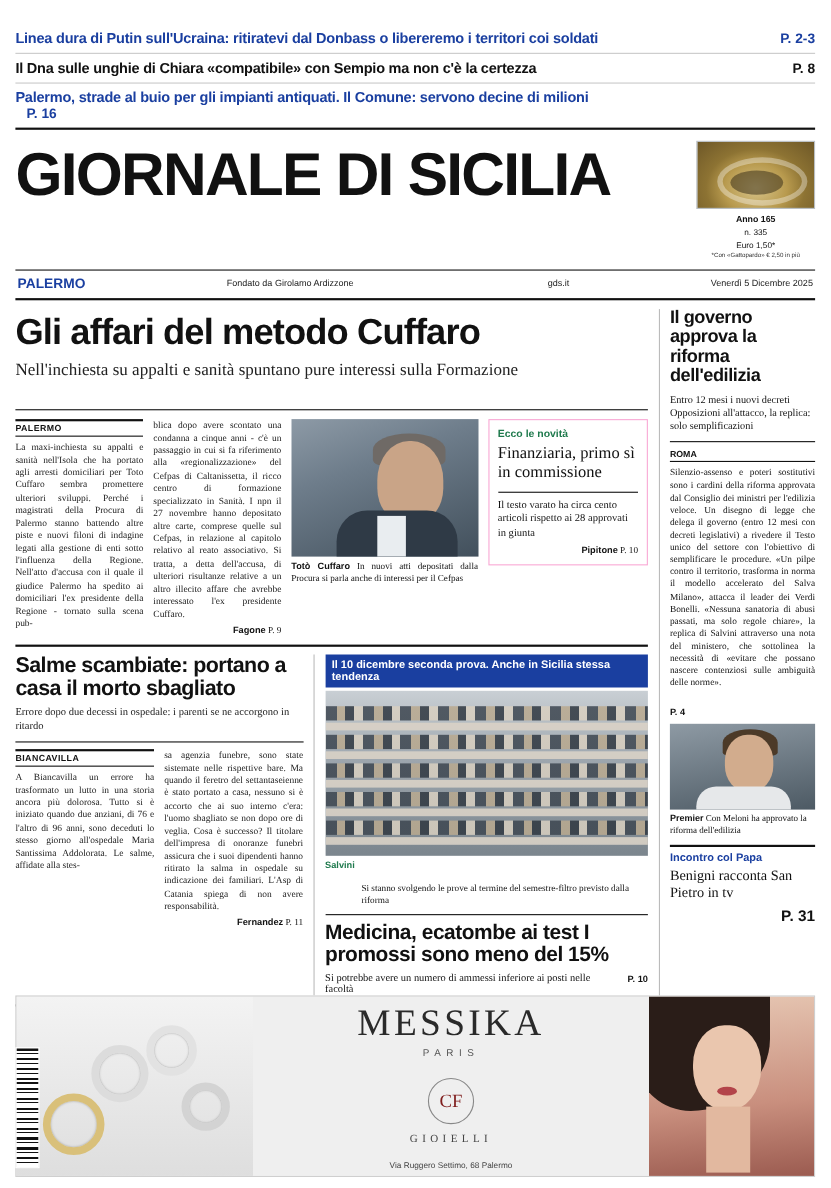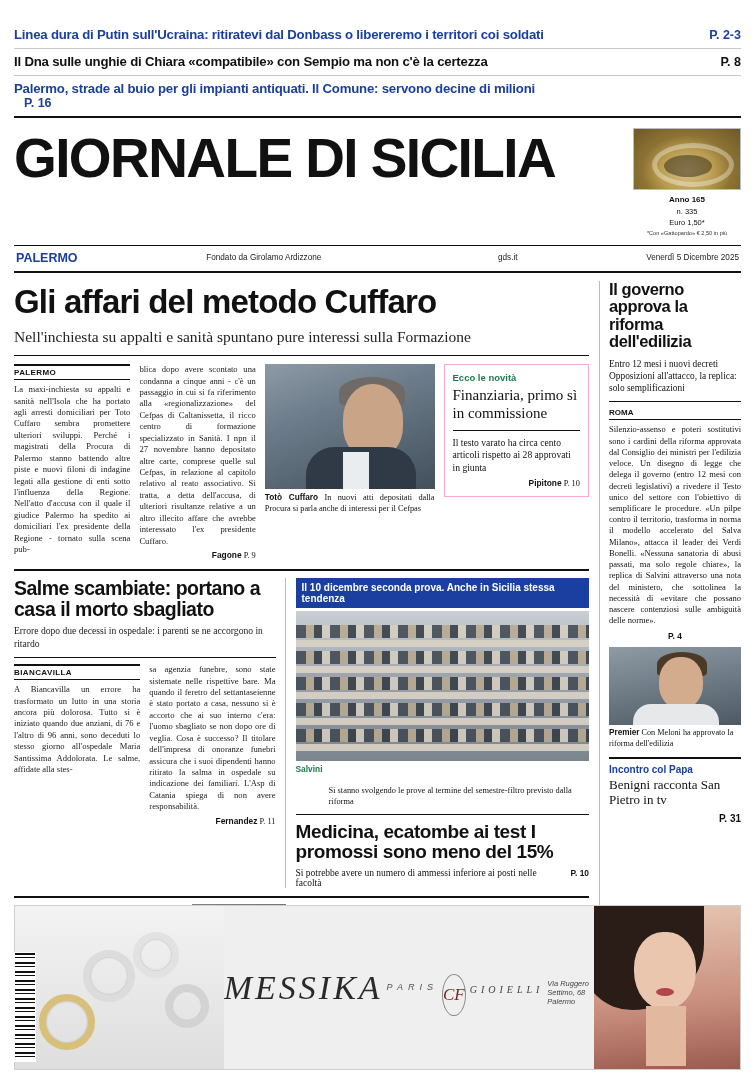--- a/index.html
+++ b/index.html
@@ -78,21 +78,21 @@
 
   
   .headline {
     font-family:"Liberation Sans", sans-serif;
     font-weight:bold; font-size:33px; line-height:1.04;
     letter-spacing:-0.8px; color:#111; margin:4px 0 0 0;
   }
   .subhead {
     font-family:"Liberation Serif", serif;
     font-size:15.5px; color:#222; margin:9px 0 8px 0;
-    border-bottom:1px solid #111; padding-bottom:9px;
+    border-bottom:1px solid #111; padding-bottom:26px;
   }
 
   
   .lead { display:flex; gap:9px; }
   .lead-col { width:120px; }
   .kicker {
     font-family:"Liberation Sans", sans-serif; font-weight:bold;
     font-size:8px; letter-spacing:0.4px; color:#111;
     border-top:2px solid #111; border-bottom:1px solid #111;
     padding:2px 0 2px 0; margin-bottom:4px;
@@ -196,54 +196,53 @@
   .rail-h {
     font-family:"Liberation Sans", sans-serif; font-weight:bold;
     font-size:16.5px; line-height:1.06; letter-spacing:-0.4px;
   }
   .rail-sub { font-size:9.4px; line-height:1.3; margin-top:7px; border-bottom:1px solid #111; padding-bottom:7px;}
   .rail-kicker {
     font-family:"Liberation Sans", sans-serif; font-weight:bold; font-size:8px;
     border-bottom:1px solid #111; padding-bottom:2px; margin:6px 0 4px 0;
   }
   .rail-body { font-size:8.5px; line-height:1.32; text-align:justify;}
-  .rail-sign { font-size:8.4px; text-align:center; margin-top:5px;}
+  .rail-sign { font-size:8.4px; text-align:left; margin-top:16px;}
   .rail-sign b { font-family:"Liberation Sans", sans-serif;}
   .rail-photo {
     width:100%; height:78px; margin-top:6px;
     background:linear-gradient(170deg,#8e9aa4 0%, #4d5a64 100%); position:relative; overflow:hidden;
   }
   .rail-photo .f { position:absolute; left:38%; top:12%; width:44px; height:52px; background:#d2ac8d; border-radius:46%;}
   .rail-photo .h { position:absolute; left:36%; top:6%; width:50px; height:24px; background:#4c3a28; border-radius:50% 50% 12% 12%;}
   .rail-photo .b { position:absolute; left:18%; top:72%; width:86px; height:28px; background:#e6e8ea; border-radius:18px 18px 0 0;}
   .rail-cap { font-size:8.2px; line-height:1.28; margin-top:3px;}
   .rail-cap b { font-family:"Liberation Sans", sans-serif;}
   .rail-box { border-top:2px solid #111; margin-top:8px; padding-top:5px;}
   .rail-box .lbl { font-family:"Liberation Sans", sans-serif; font-weight:bold; font-size:10px; color:#1a3fa0;}
   .rail-box .ttl { font-size:13px; line-height:1.14; margin-top:3px;}
-  .rail-box .pg { font-family:"Liberation Sans", sans-serif; font-weight:bold; font-size:10px; text-align:right; margin-top:5px;}
+  .rail-box .pg { font-family:"Liberation Sans", sans-serif; font-weight:bold; font-size:14px; text-align:right; margin-top:5px;}
 
   
   .ad {
     position:absolute; left:14px; right:14px; bottom:10px; height:165px;
     border:1px solid #cfcfcf; background:#efefef; display:flex; overflow:hidden;
   }
   .ad .rings {
     width:215px; background:linear-gradient(180deg,#f3f3f3 0%, #dedede 100%);
     position:relative;
   }
   .ad .ring { position:absolute; border-radius:50%; border:7px solid #cfcfcf; box-shadow:0 0 2px #999 inset; }
   .ad .r1 { left:24px; top:88px; width:56px; height:56px; border-color:#d9c07a;}
   .ad .r2 { left:68px; top:44px; width:52px; height:52px; border-color:#dcdcdc;}
   .ad .r3 { left:118px; top:26px; width:46px; height:46px; border-color:#e2e2e2;}
   .ad .r4 { left:150px; top:78px; width:44px; height:44px; border-color:#d3d3d3;}
   .ad .mid {
-    flex:1; display:flex; flex-direction:row; align-items:center; justify-content:center; gap:4px;
+    flex:1; display:flex; flex-direction:column; align-items:center; justify-content:center; gap:4px;
     background:#efefef;
-    font-style:italic;
   }
   .ad .brand { font-family:"Liberation Serif", serif; font-size:34px; letter-spacing:3px; color:#2a2a2a;}
   .ad .brandsub { font-family:"Liberation Sans", sans-serif; font-size:9px; letter-spacing:5px; color:#555; margin-top:-2px;}
   .ad .logo2 {
     margin-top:14px; width:42px; height:42px; border:1px solid #888; border-radius:50%;
     display:flex; align-items:center; justify-content:center;
     font-family:"Liberation Serif", serif; font-size:17px; color:#7f1d1d;
   }
   .ad .shop { font-family:"Liberation Serif", serif; font-size:10px; letter-spacing:4px; color:#444; margin-top:4px;}
   .ad .addr { font-family:"Liberation Sans", sans-serif; font-size:7.5px; color:#444; margin-top:10px;}

